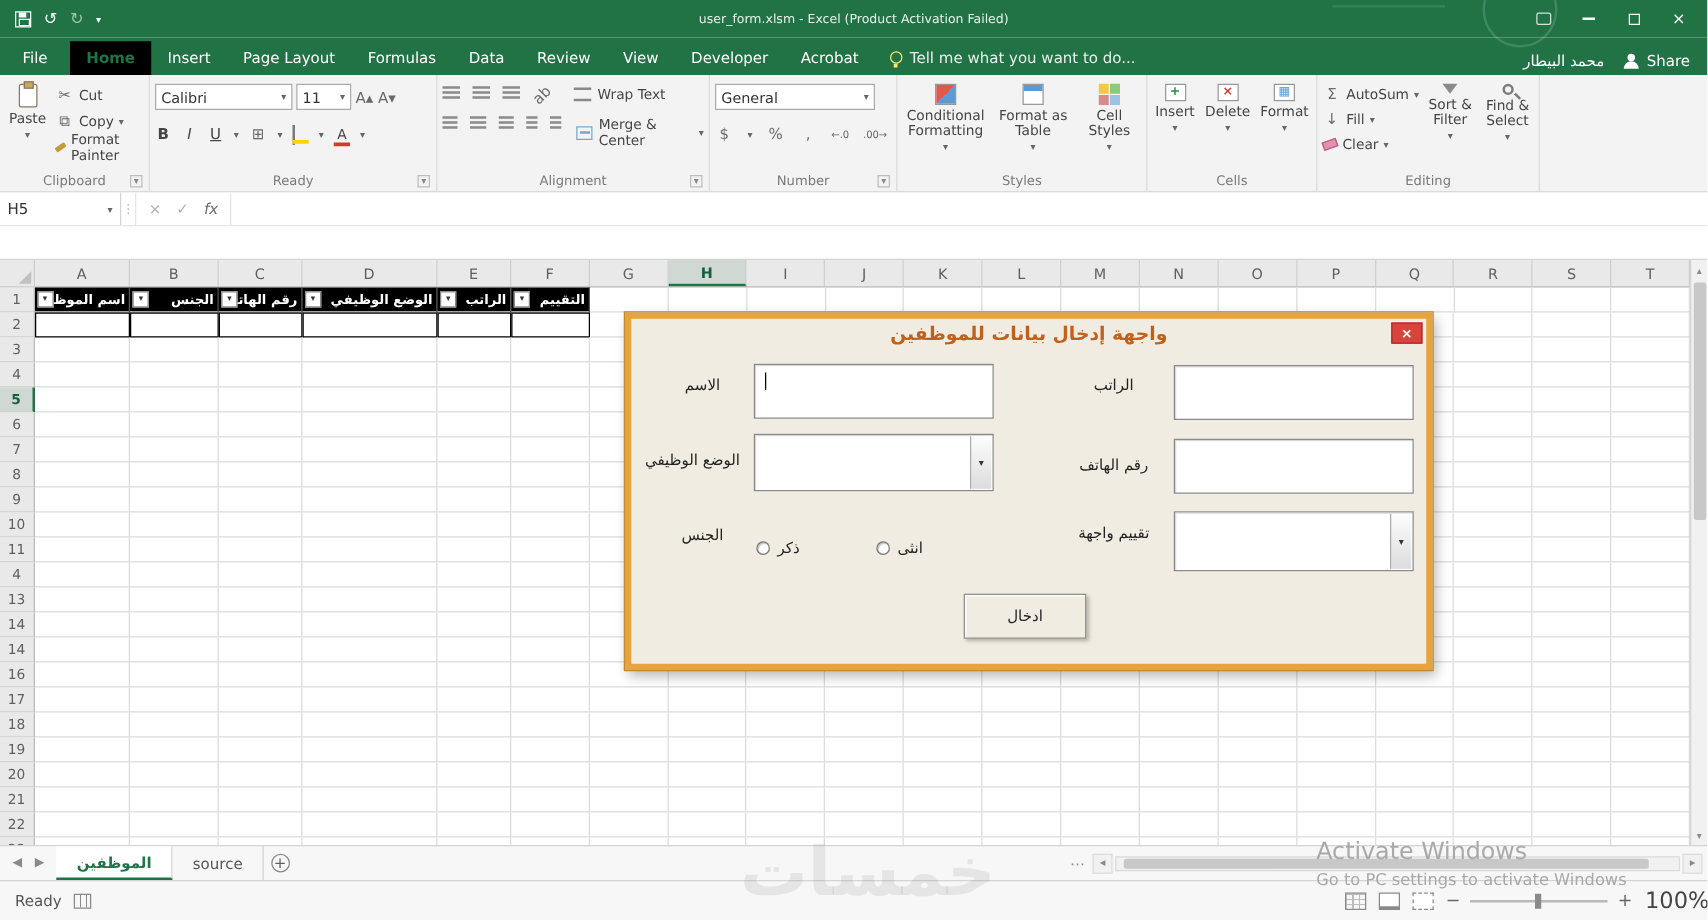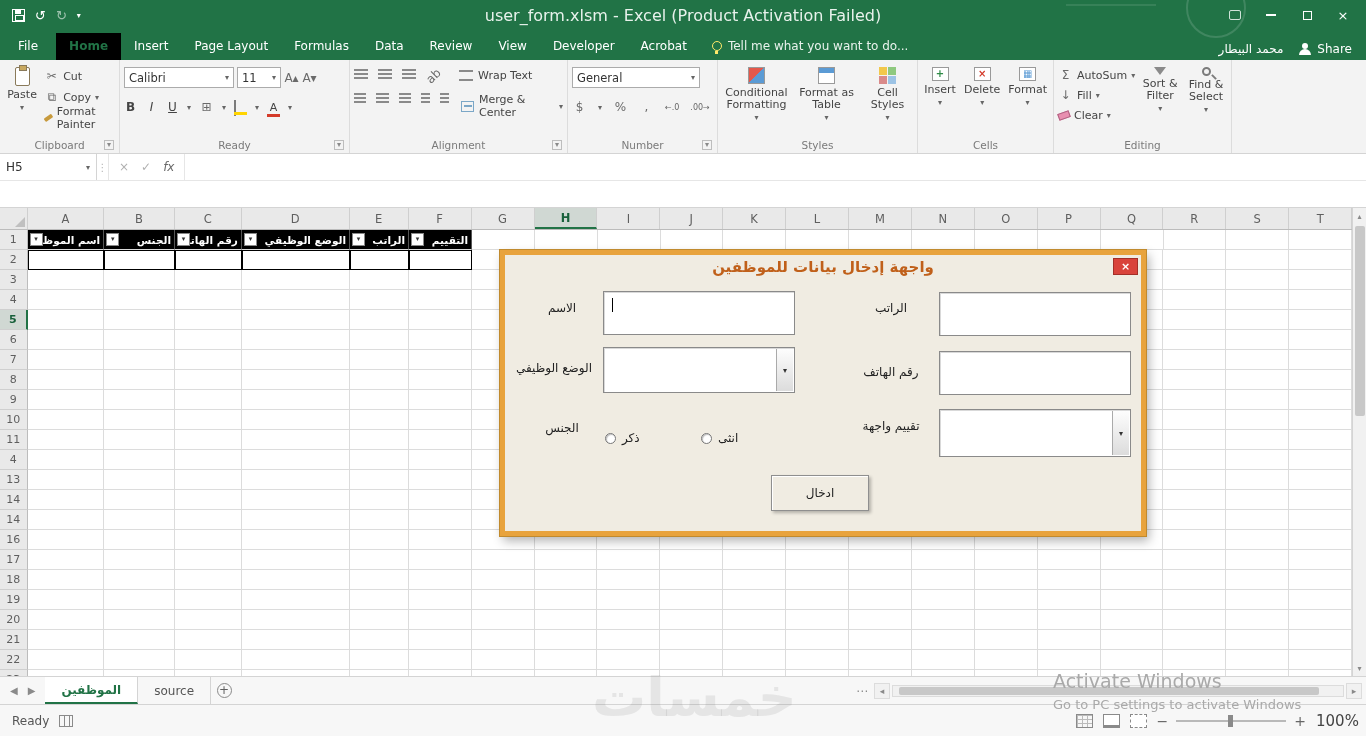--- a/index.html
+++ b/index.html
@@ -8,21 +8,21 @@
 
   
   .titlebar { height:30px; background:#217346; display:flex; align-items:center; color:#fff; position:relative; }
   .qat { display:flex; align-items:center; gap:10px; padding:0 12px; }
   .floppy { width:13px; height:13px; border:1.5px solid #fff; position:relative; }
   .floppy:before { content:""; position:absolute; left:2px; top:0; width:6px; height:4px; background:#fff; }
   .floppy:after { content:""; position:absolute; left:2px; bottom:0; width:7px; height:4px; border:1px solid #fff; }
   .qat .glyph { font-size:13px; color:#fff; }
   .qat .dim { opacity:.55; }
   .qat .caret { font-size:8px; }
-  .title-text { position:absolute; left:0; right:0; text-align:center; font-size:16px; color:#e8f2ec; pointer-events:none; }
+  .title-text { position:absolute; left:0; right:0; text-align:center; font-size:10px; color:#e8f2ec; pointer-events:none; }
   .winbtns { margin-left:auto; display:flex; align-items:center; gap:2px; padding-right:6px; z-index:2; }
   .winbtn { width:34px; height:26px; display:flex; align-items:center; justify-content:center; color:#fff; font-size:13px; }
   .maxbox { width:9px; height:9px; border:1.5px solid #fff; }
   .minline { width:10px; height:2px; background:#fff; }
   .ribbonopt { width:12px; height:10px; border:1.5px solid #cfe3d8; border-radius:2px; }
   .deco { position:absolute; right:120px; top:-22px; width:60px; height:60px; border:2px solid rgba(255,255,255,.14); border-radius:50%; }
   .deco2 { position:absolute; right:210px; top:4px; width:90px; height:2px; background:rgba(255,255,255,.10); }
 
   
   .tabbar { height:30px; background:#217346; display:flex; align-items:flex-end; color:#fff; }
@@ -147,21 +147,21 @@
   .macro-ic { width:14px; height:12px; border:1px solid #8a8a8a; background:linear-gradient(90deg,transparent 4px,#8a8a8a 4px 5px,transparent 5px 9px,#8a8a8a 9px 10px,transparent 10px); }
   .status-right { margin-left:auto; display:flex; align-items:center; gap:10px; padding-right:12px; }
   .vicon { width:17px; height:14px; border:1px solid #8a8a8a; background:#fff; }
   .vicon.grid { background:repeating-linear-gradient(90deg,#bbb 0 1px,transparent 1px 5px),repeating-linear-gradient(#bbb 0 1px,transparent 1px 4px); }
   .vicon.page { border-bottom-width:3px; }
   .vicon.brk { border-style:dashed; }
   .zoomctl { display:flex; align-items:center; gap:8px; }
   .zoomtrack { width:110px; height:2px; background:#b9b9b9; position:relative; }
   .zoomthumb { position:absolute; left:52px; top:-5px; width:5px; height:12px; background:#8a8a8a; }
   .zsign { font-size:14px; color:#666; }
-  .zoomval { font-size:15px; color:#444; width:38px; text-align:right; }
+  .zoomval { font-size:18px; color:#444; width:38px; text-align:right; }
 
   
   .brandmark { position:absolute; left:592px; top:666px; font-size:54px; font-weight:bold; color:rgba(120,120,120,.14); z-index:60; pointer-events:none; direction:rtl; }
   .activate { position:absolute; left:1053px; top:670px; z-index:10; pointer-events:none; color:#a9a9a9; }
   .activate .l1 { font-size:19px; }
   .activate .l2 { font-size:13px; margin-top:5px; }
 </style>
 </head>
 <body>
 

